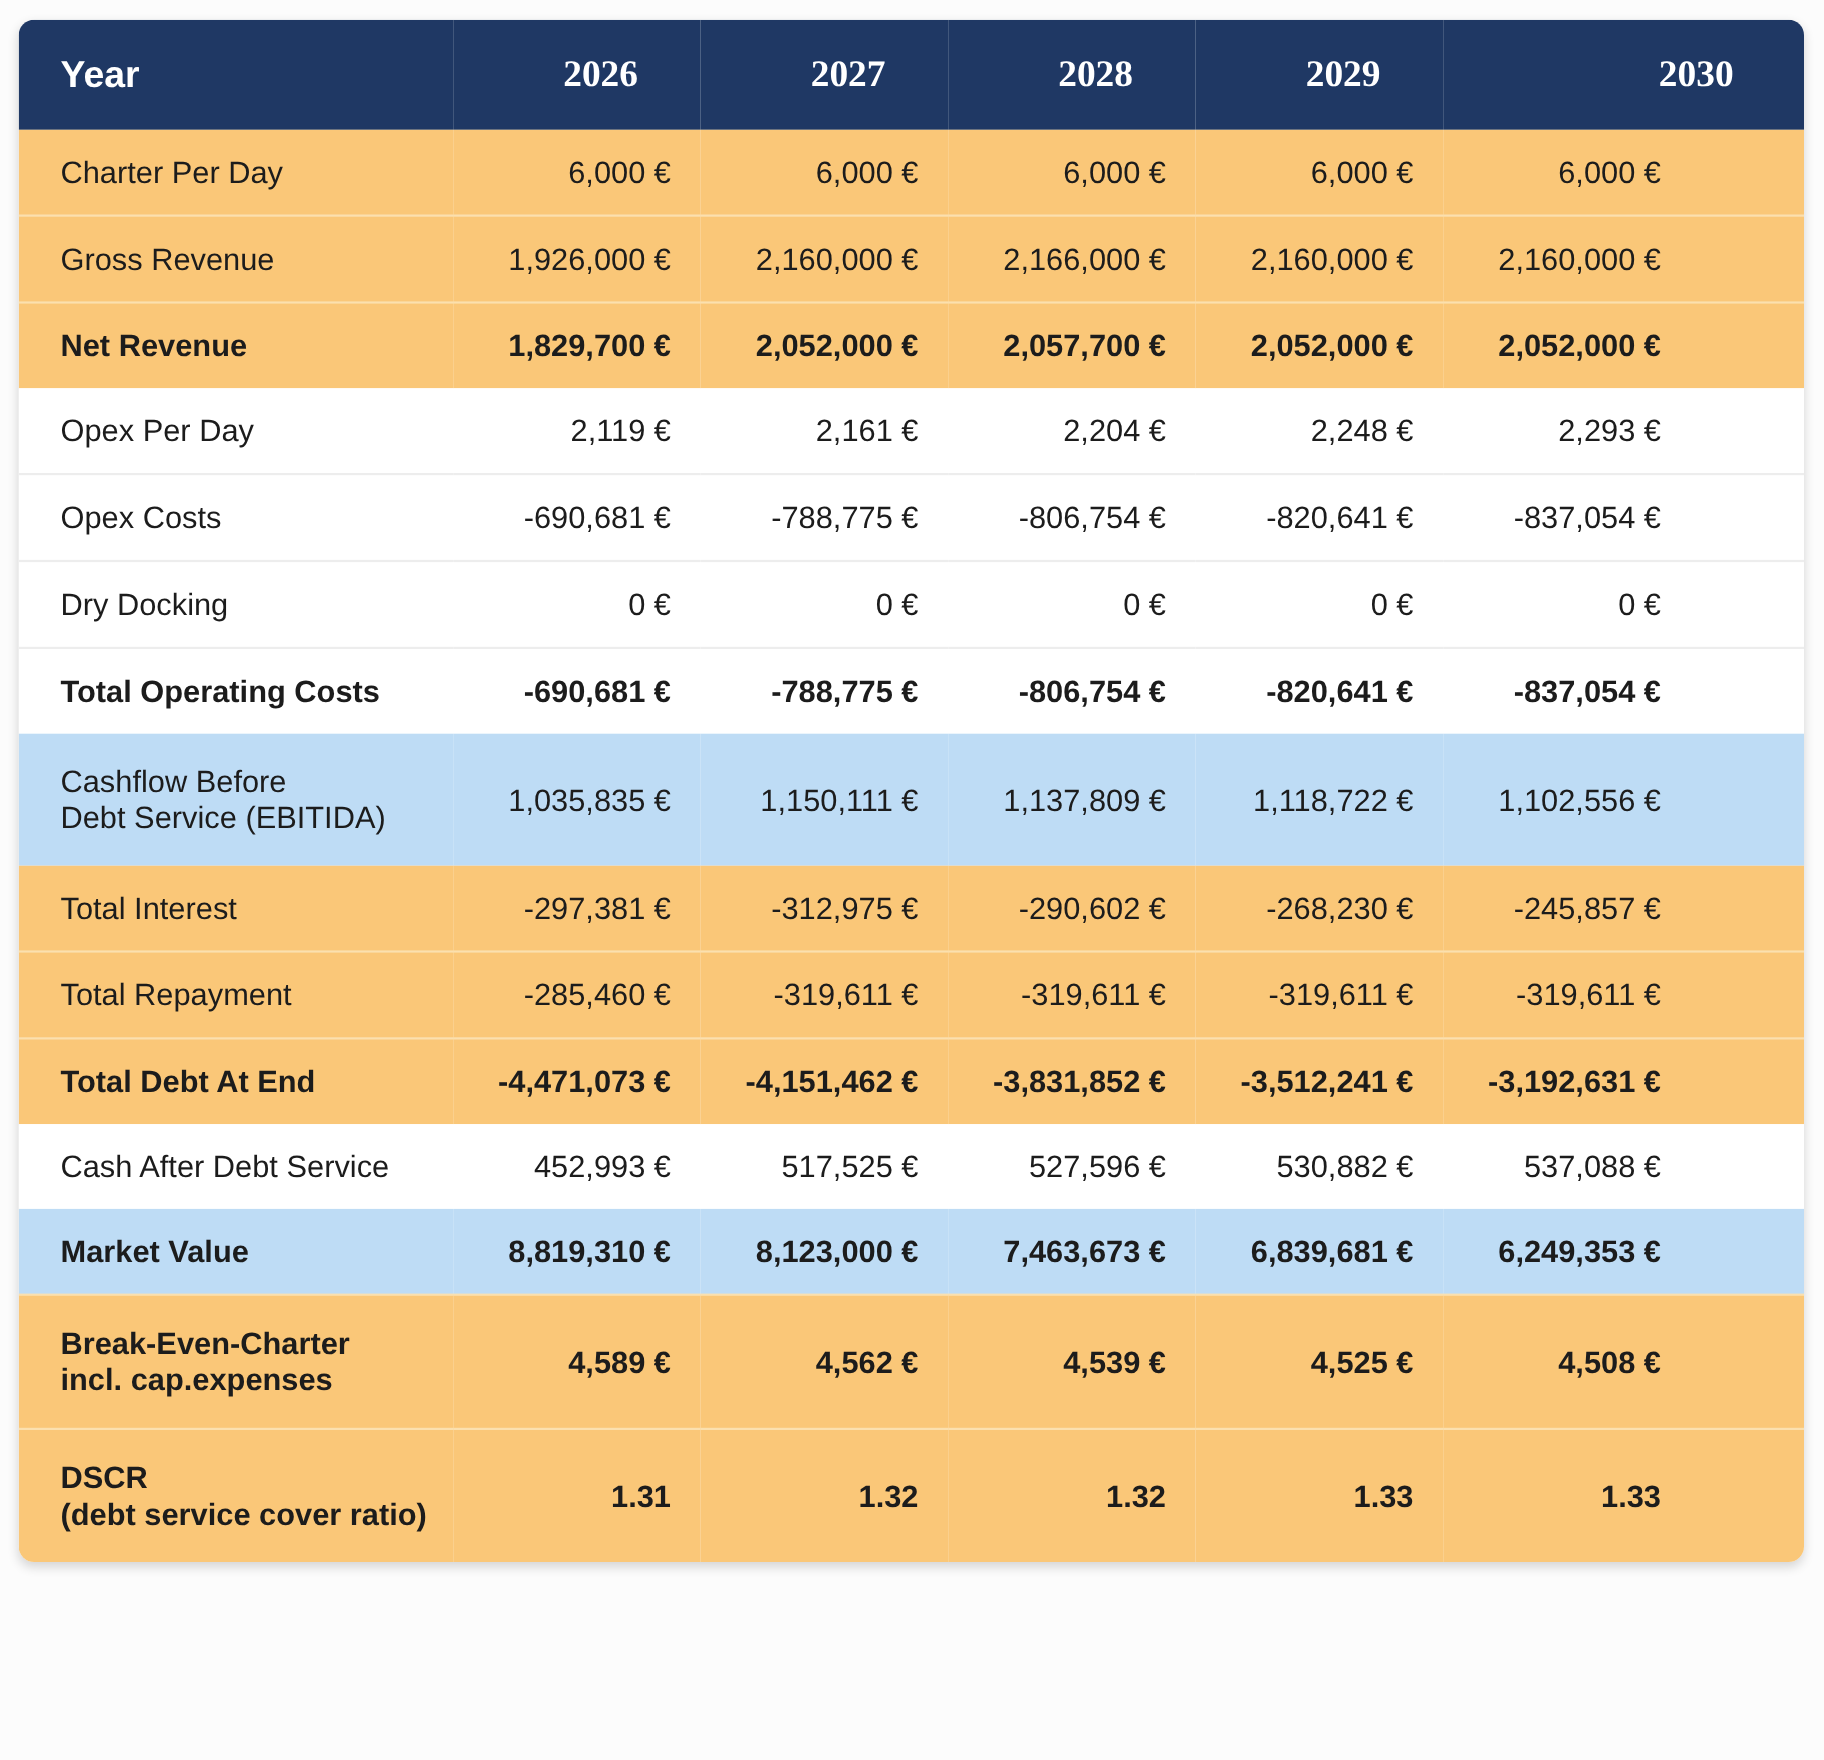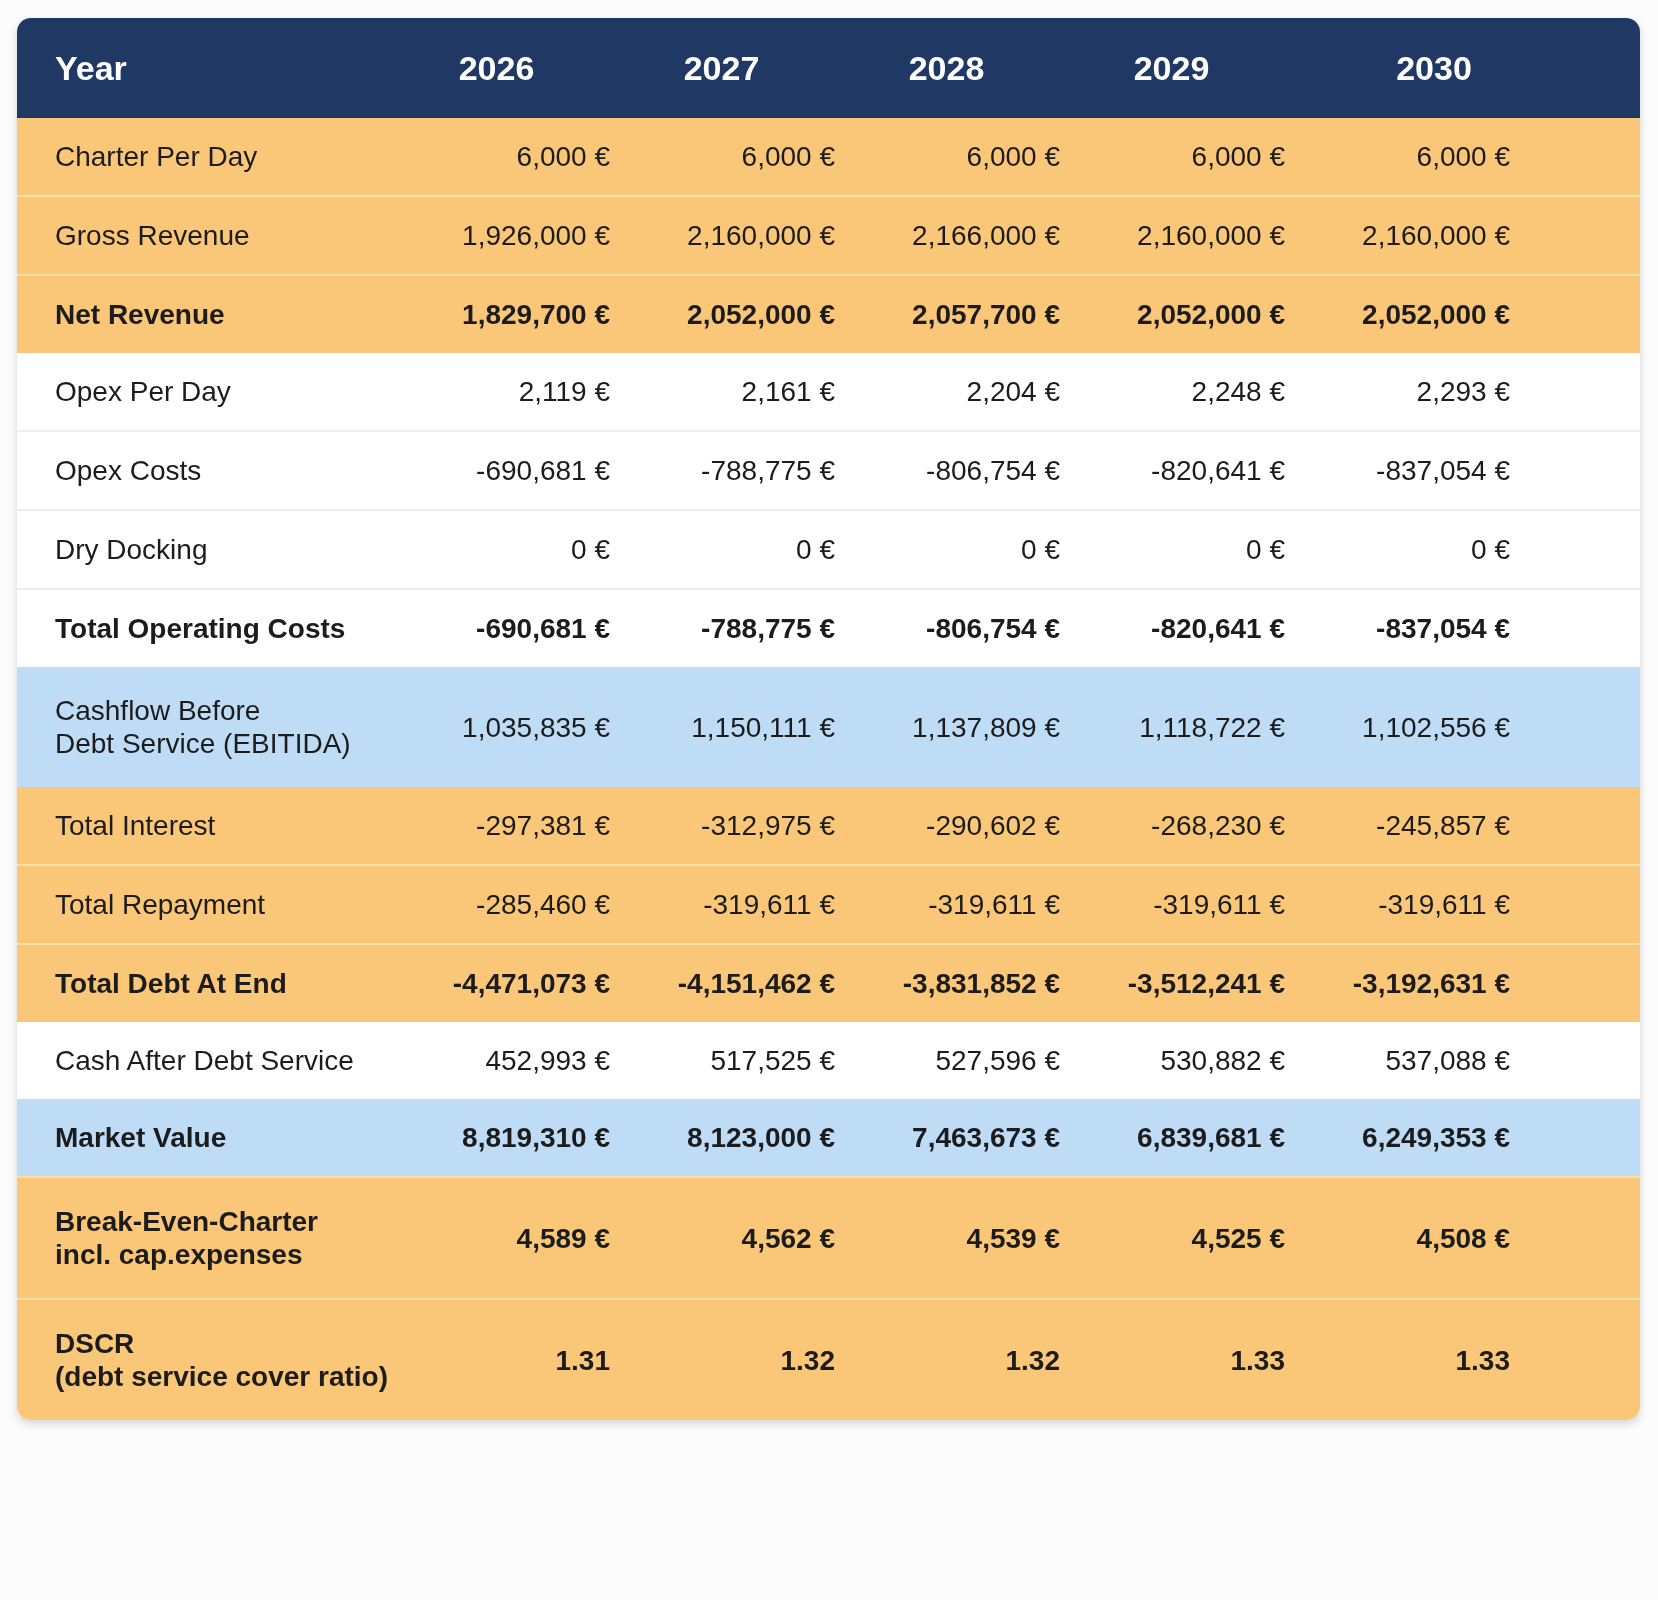--- a/index.html
+++ b/index.html
@@ -35,22 +35,22 @@
   col.c-year{width:225px;}
   col.c-year-last{width:328px;}
   thead th{
     background:var(--navy);
     color:var(--header-text);
     font-size:34px;font-weight:700;line-height:38px;
     padding-top:31px;padding-bottom:31px;
     vertical-align:middle;
   }
   th.h-label{text-align:left;padding-left:38px;}
-  th.h-year{padding-right:57px;}
-  th.h-year.last{padding-right:85px;margin-top:34px;}
+  th.h-year{text-align:right;padding-right:57px;font-family:Liberation Serif, serif;}
+  th.h-year.last{padding-right:64px;margin-top:34px;}
   tbody td{
     font-size:28px;line-height:33px;
     padding-top:22px;padding-bottom:22px;
     vertical-align:middle;
   }
   tr.multiline td{padding-top:27px;padding-bottom:27px;}
   td.label{text-align:left;padding-left:38px;white-space:pre-line;margin-left:48px;}
   td.value{text-align:right;padding-right:27px;}
   td.value.last{padding-right:130px;}
   tr.bg-orange td{background:var(--orange);}

